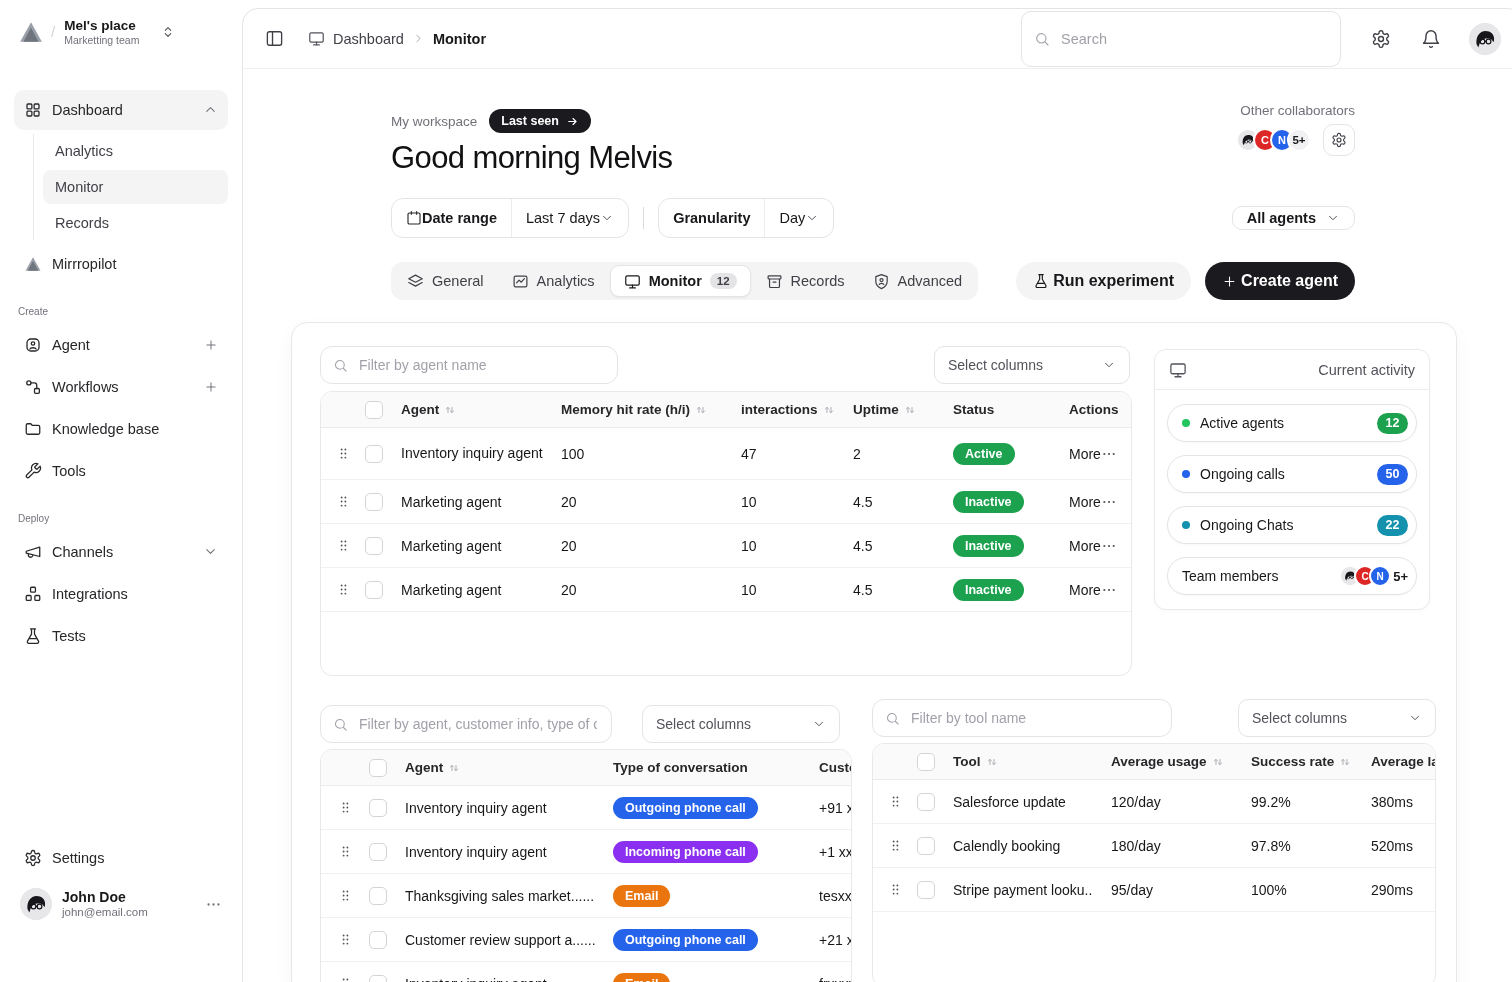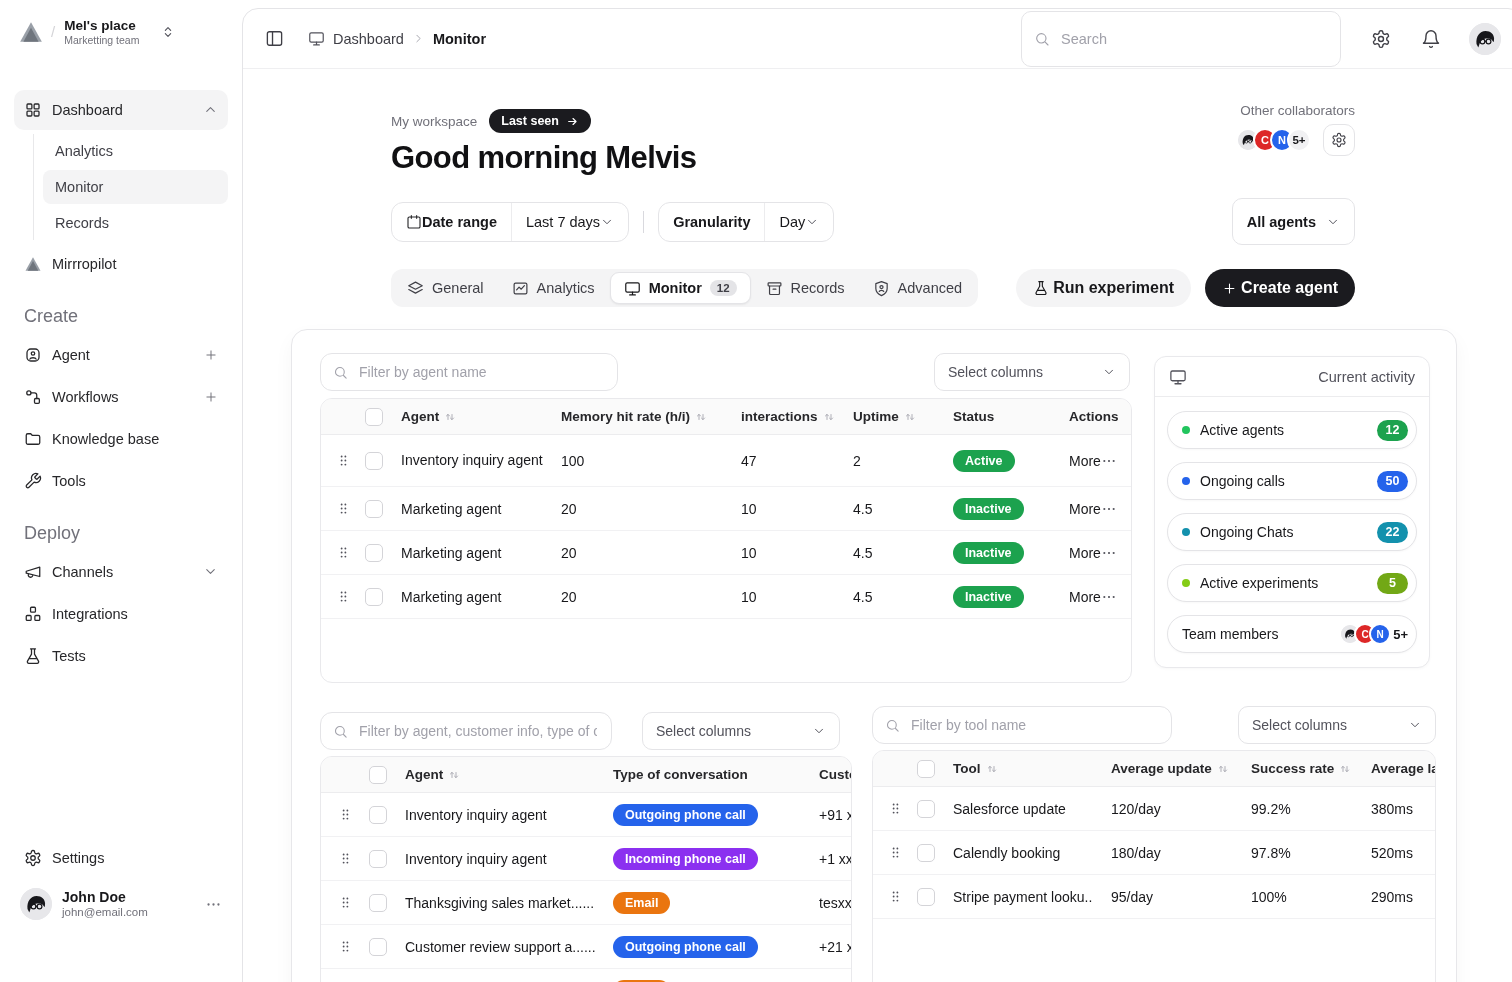--- a/index.html
+++ b/index.html
@@ -21,21 +21,21 @@
   .ws-team{font-size:10.5px;color:var(--muted)}
   .ws-caret{margin-left:14px;color:#52525b}
   .nav{margin-top:42px;display:flex;flex-direction:column;gap:2px}
   .nav-item{display:flex;align-items:center;gap:10px;height:40px;padding:0 10px;border-radius:10px;
     font-size:14.5px;color:#27272a;cursor:pointer}
   .nav-item .ric{margin-left:auto;color:#71717a}
   .nav-item.parent-open{background:var(--soft)}
   .sub-wrap{margin:2px 0 2px 19px;border-left:1px solid #e8e8ea;padding-left:9px;display:flex;flex-direction:column;gap:2px}
   .sub-item{height:34px;display:flex;align-items:center;padding:0 12px;border-radius:8px;font-size:14.5px;color:#3f3f46;cursor:pointer}
   .sub-item.selected{background:var(--soft)}
-  .section-label{font-size:18px;color:var(--muted);margin:20px 10px 6px}
+  .section-label{font-size:10px;color:var(--muted);margin:20px 4px 6px}
   .side-footer{position:absolute;left:14px;bottom:56px;width:214px}
   .user-row{display:flex;align-items:center;gap:10px;padding:6px 6px;margin-top:4px}
   .user-meta{line-height:1.2}
   .user-name{font-size:14px;font-weight:700}
   .user-email{font-size:11.5px;color:var(--muted)}
   .user-row .ric{margin-left:auto;color:#71717a}
   .face{width:32px;height:32px;border-radius:50%;background:#e7e7ea;overflow:hidden;flex:none;display:flex;align-items:center;justify-content:center}
   .face svg{width:100%;height:100%}
 
   
@@ -50,39 +50,39 @@
   .search input{border:none;outline:none;flex:1;font-size:14.5px;color:var(--text);background:transparent;font-family:inherit}
   .search input::placeholder{color:var(--muted2)}
   .tb-ic{color:#3f3f46;cursor:pointer}
 
   .content{padding:0 168px 0 148px}
   .row-sb{display:flex;justify-content:space-between;align-items:flex-start}
   .eyebrow-row{display:flex;align-items:center;gap:12px;margin-top:40px}
   .eyebrow{font-size:13.5px;color:var(--muted)}
   .lastseen{background:var(--dark);color:#fff;font-size:12.5px;font-weight:700;border-radius:999px;
     padding:5px 12px;display:inline-flex;gap:7px;align-items:center;cursor:pointer}
-  .h1{font-size:31px;font-weight:700;letter-spacing:-.6px;margin-top:7px;color:#111113}
+  .h1{font-size:31px;font-weight:400;letter-spacing:-.6px;margin-top:7px;color:#111113}
   .collab{margin-top:34px;text-align:right}
   .collab-label{font-size:13.5px;color:var(--muted)}
   .collab-row{display:flex;align-items:center;justify-content:flex-end;margin-top:6px}
   .av{width:24px;height:24px;border-radius:50%;border:2px solid #fff;display:flex;align-items:center;justify-content:center;
     font-size:11px;font-weight:700;color:#fff;margin-left:-7px;flex:none}
   .av.first{margin-left:0}
   .av.more{background:#f1f1f3;color:var(--text);font-size:11.5px}
   .av.photo{background:#e7e7ea;overflow:hidden}
   .chip-btn{width:32px;height:32px;border:1px solid var(--border);border-radius:10px;display:flex;align-items:center;
     justify-content:center;color:#3f3f46;margin-left:12px;cursor:pointer;background:#fff}
 
   .controls{margin-top:22px;display:flex;align-items:center}
   .pillgrp{display:flex;align-items:center;height:40px;border:1px solid var(--border);border-radius:12px;background:#fff;font-size:14.5px}
   .pillgrp .seg{display:flex;align-items:center;padding:0 14px;height:100%}
   .pillgrp .seg + .seg{border-left:1px solid var(--border-soft)}
   .pillgrp .lab{font-weight:600}
   .vdiv{width:1px;height:22px;background:#d9d9de;margin:0 14px}
-  .allagents{margin-left:auto;display:flex;align-items:center;gap:10px;height:47px;border:1px solid var(--border);
+  .allagents{margin-left:auto;display:flex;align-items:center;gap:10px;height:24px;border:1px solid var(--border);
     border-radius:10px;padding:0 14px;font-size:14.5px;font-weight:600;cursor:pointer;background:#fff}
   .chev{color:#52525b}
 
   .tabsrow{margin-top:24px;display:flex;align-items:center}
   .tabbar{display:inline-flex;align-items:center;background:var(--soft);border-radius:12px;padding:3px;gap:2px}
   .tab{display:flex;align-items:center;gap:8px;height:32px;padding:0 13px;border-radius:9px;font-size:14.5px;
     color:#3f3f46;cursor:pointer;white-space:nowrap}
   .tab.active{background:#fff;border:1px solid var(--border);box-shadow:0 1px 2px rgba(0,0,0,.06);color:var(--text);font-weight:600}
   .tab-badge{background:#e4e4e7;border-radius:999px;font-size:11.5px;font-weight:700;padding:2px 7px;color:#3f3f46}
   .actbtns{margin-left:auto;display:flex;gap:14px}
@@ -778,25 +778,20 @@
           <span class="dot" style="background: rgb(37, 99, 235);"></span>
           <span>Ongoing calls</span>
           <span class="cbadge" style="background: rgb(37, 99, 235);">50</span>
         </div>
         <div class="act-item">
           <span class="dot" style="background: rgb(19, 145, 173);"></span>
           <span>Ongoing Chats</span>
           <span class="cbadge" style="background: rgb(19, 145, 173);">22</span>
         </div>
         <div class="act-item">
-          <span class="dot" style="background: rgb(132, 204, 22);"></span>
-          <span>Active experiments</span>
-          <span class="cbadge" style="background: rgb(114, 168, 22);">5</span>
-        </div>
-        <div class="act-item">
           <span>Team members</span>
           <span class="team-avs">
             <span class="av first photo">
                 <svg viewBox="0 0 32 32">
                   <use href="#i-face"></use>
                 </svg>
               </span>
             <span class="av" style="background: rgb(221, 39, 39);">C</span>
             <span class="av" style="background: rgb(37, 99, 235);">N</span>
             <span class="team-more">5+</span>
@@ -917,21 +912,21 @@
         <span class="cb"></span>
         <span class="th">
             <span>Tool</span>
             <span class="ic sort">
               <svg width="12" height="12" viewBox="0 0 24 24">
                 <use href="#i-sort"></use>
               </svg>
             </span>
           </span>
         <span class="th">
-            <span>Average update</span>
+            <span>Average usage</span>
             <span class="ic sort">
               <svg width="12" height="12" viewBox="0 0 24 24">
                 <use href="#i-sort"></use>
               </svg>
             </span>
           </span>
         <span class="th">
             <span>Success rate</span>
             <span class="ic sort">
               <svg width="12" height="12" viewBox="0 0 24 24">

